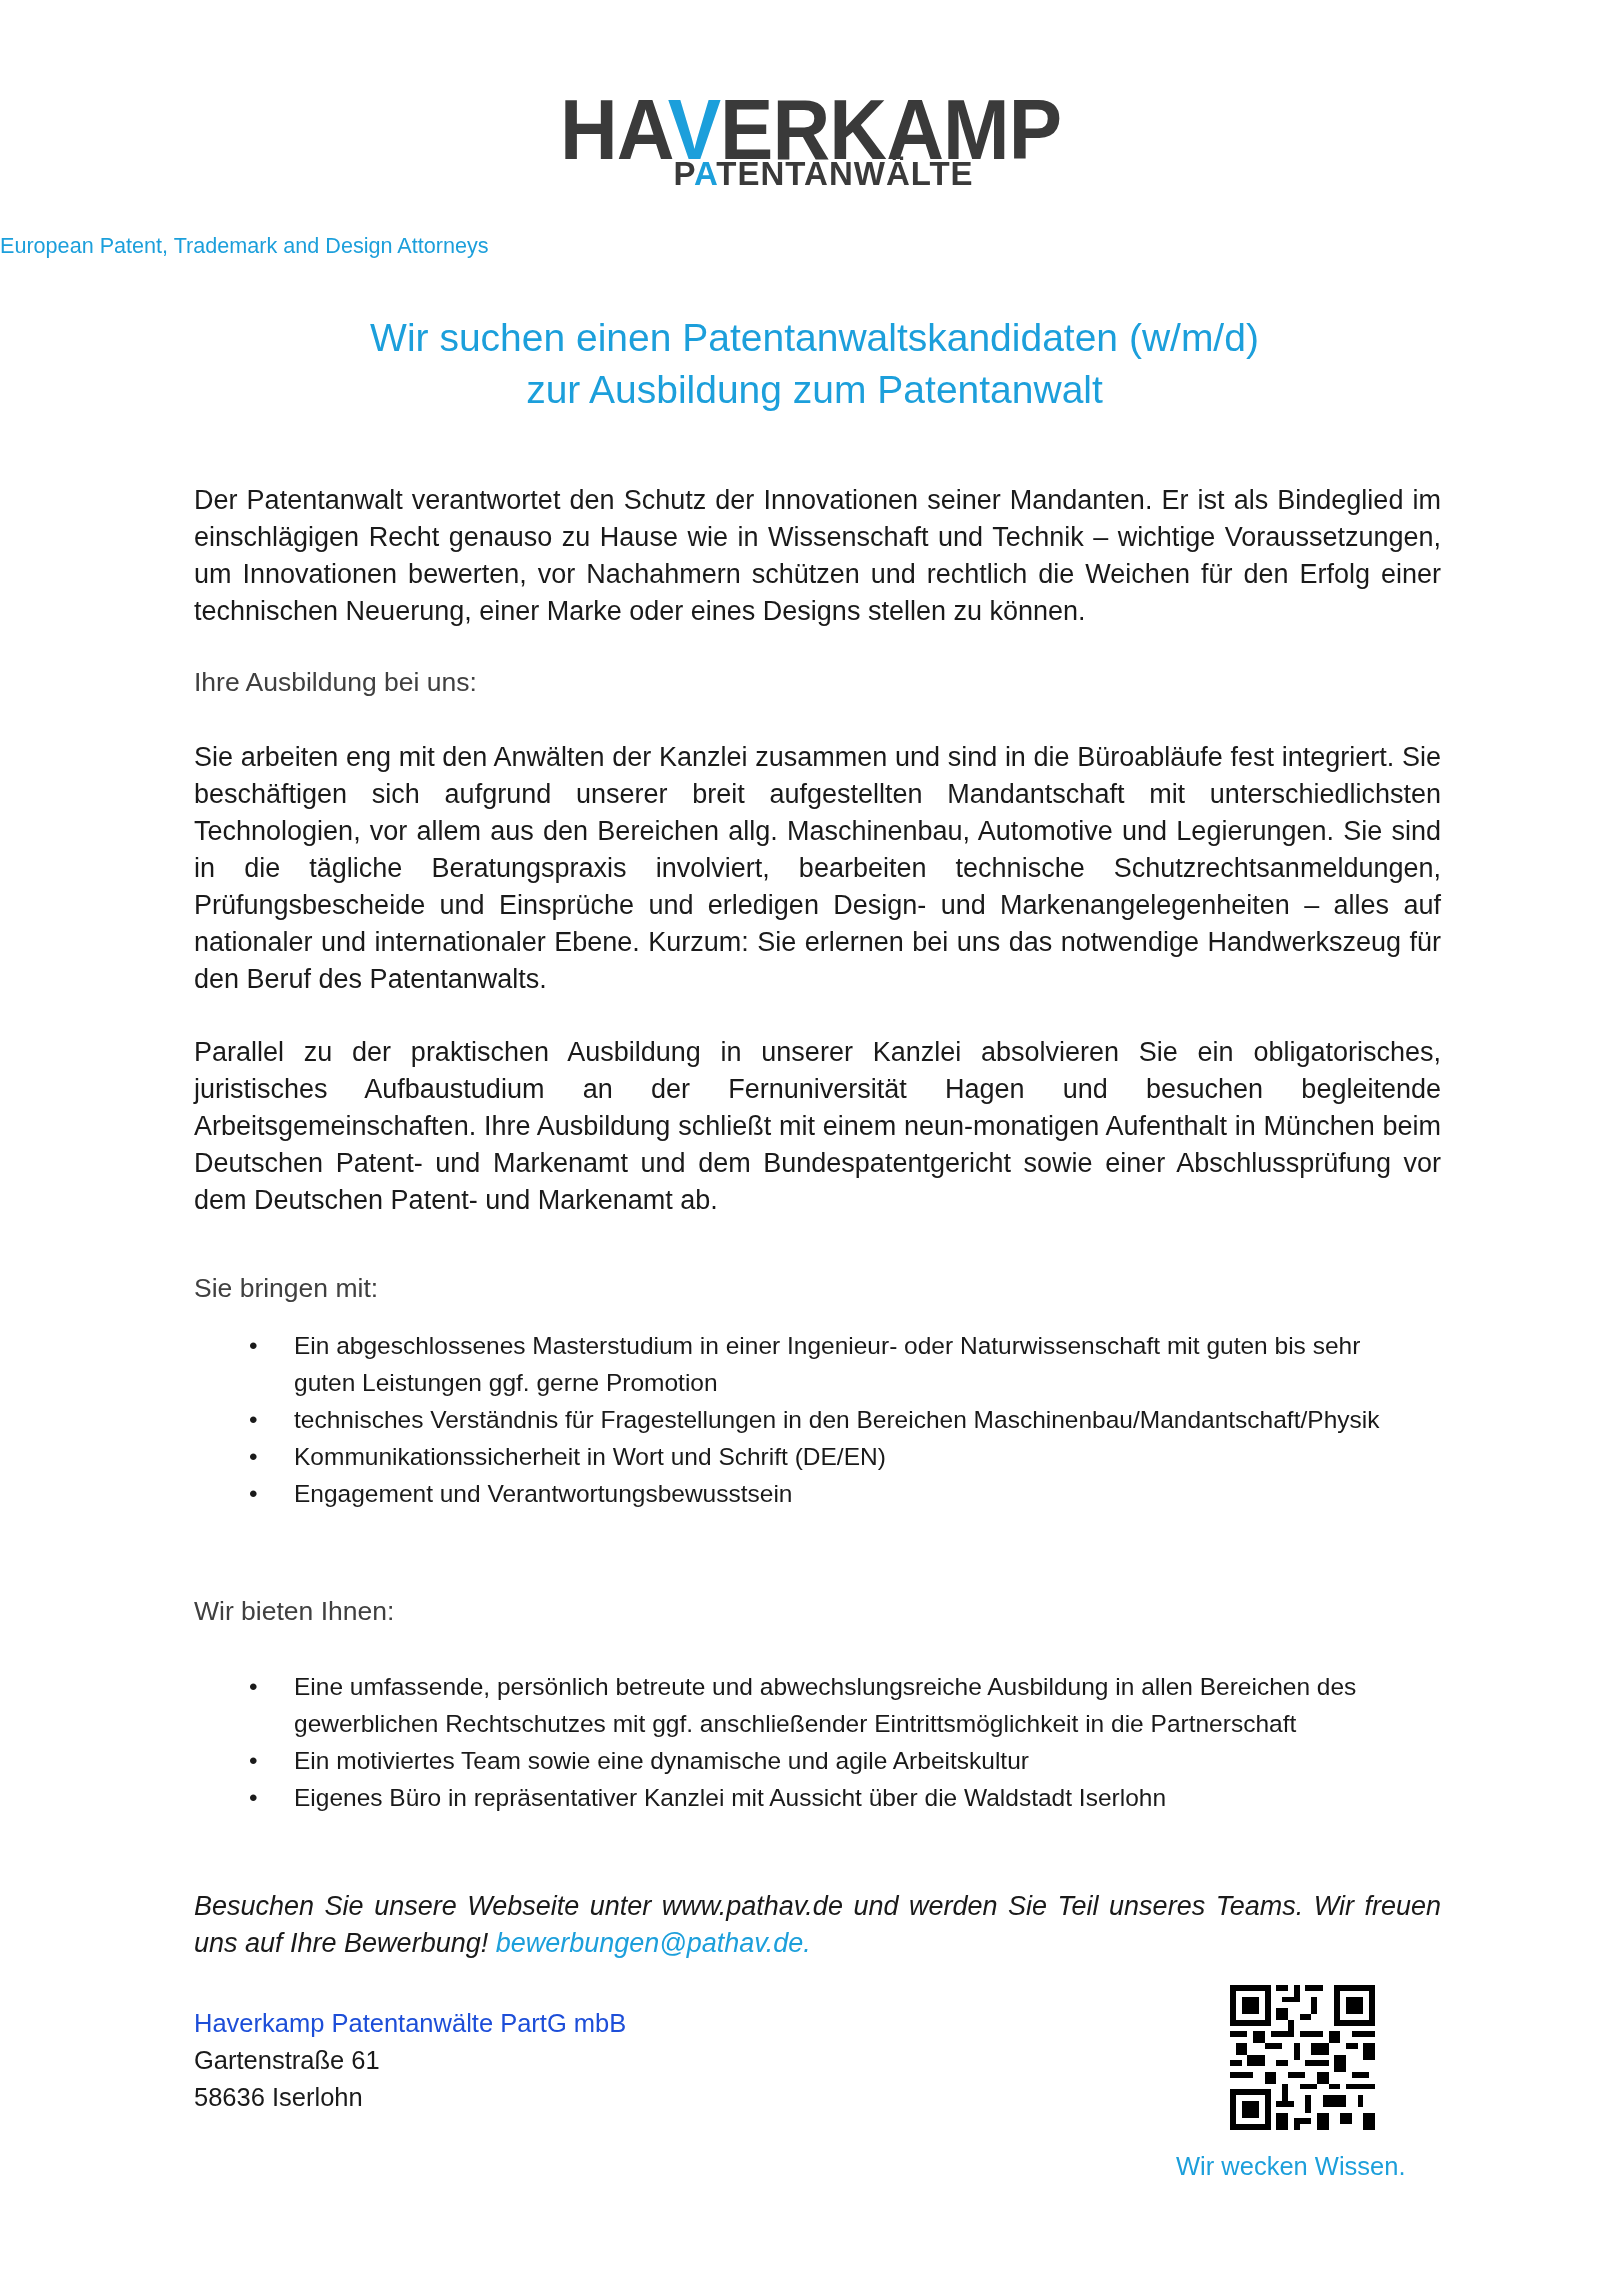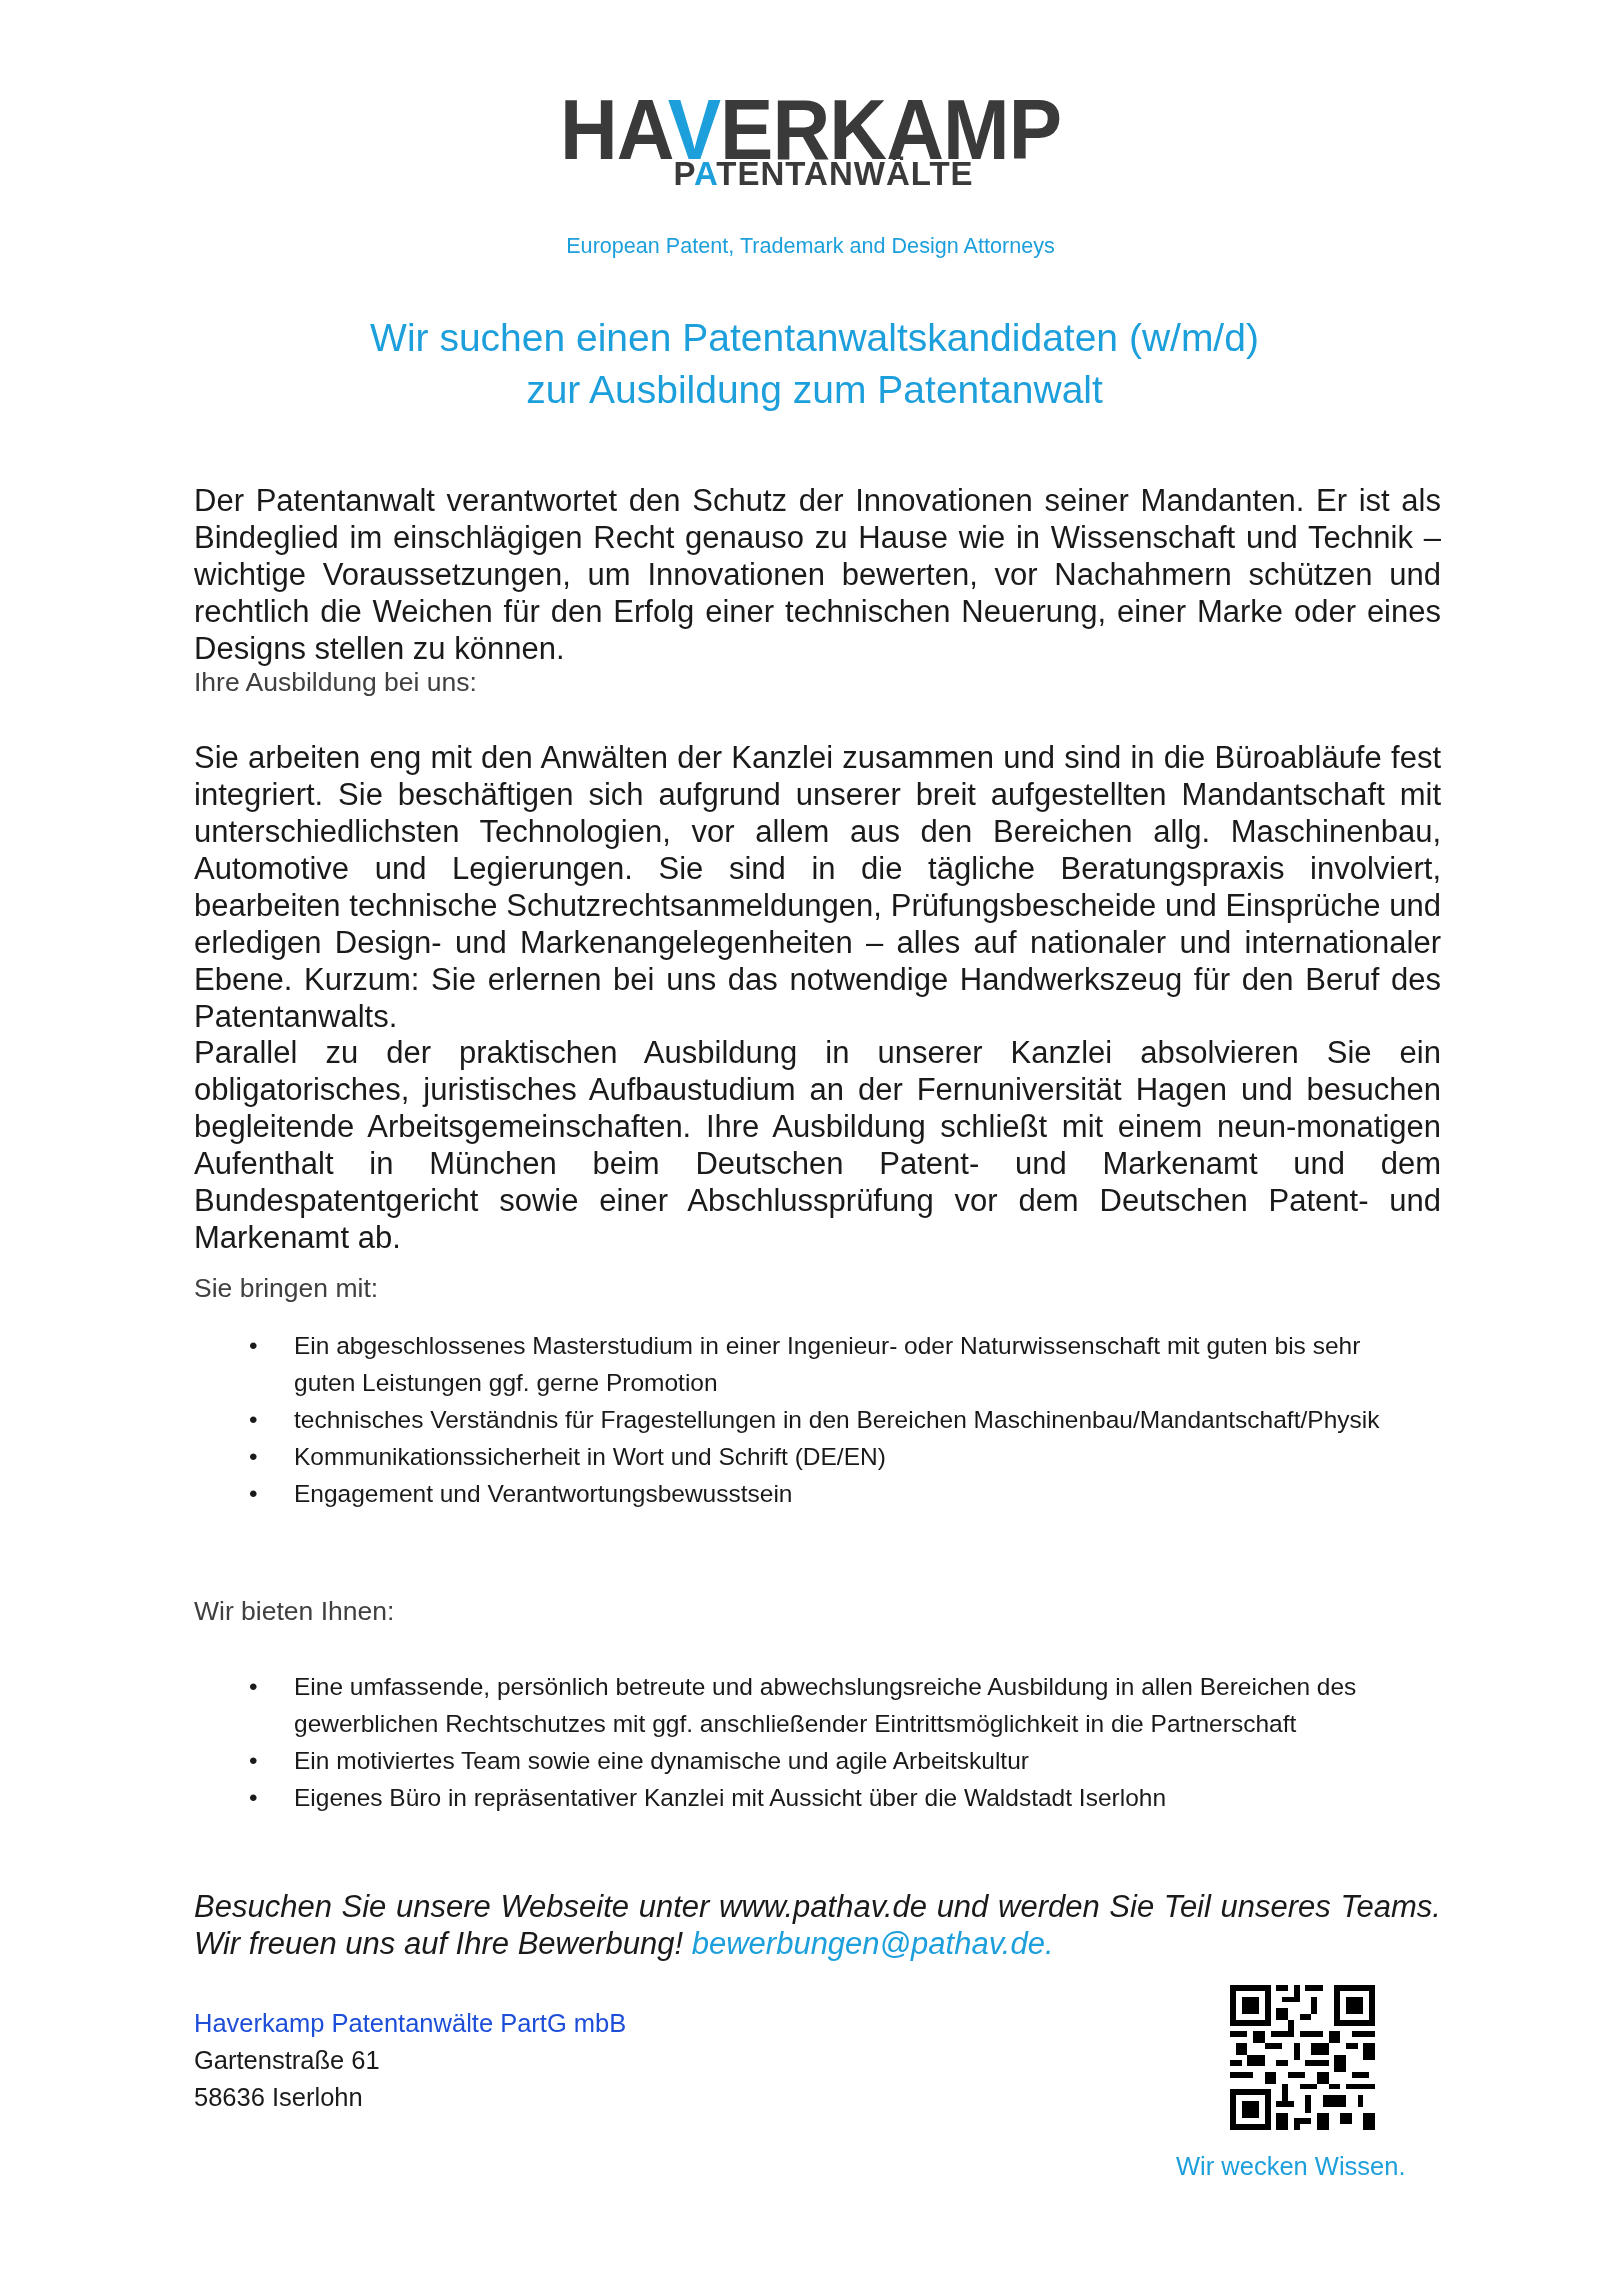--- a/index.html
+++ b/index.html
@@ -5,25 +5,25 @@
   html, body { margin:0; padding:0; background:#ffffff; }
   body { width:1621px; height:2293px; position:relative; overflow:hidden;
          font-family: "Liberation Sans", sans-serif; color:#1a1a1a; }
   .page { position:absolute; left:0; top:0; width:1621px; height:2293px; }
   .logo { position:absolute; left:0; width:1621px; text-align:center; }
   .logo-main { top:86px; font-size:86px; font-weight:bold; letter-spacing:-1px; color:#3a3a3a;
                transform:scaleX(0.93); line-height:1; }
   .logo-main .v { color:#1c9fdb; }
   .logo-sub { top:157px; font-size:33px; font-weight:bold; color:#3a3a3a; letter-spacing:1px; line-height:1;padding-left:13px; }
   .logo-sub .a { color:#1c9fdb; }
-  .tagline { position:absolute; top:233px; left:0; width:1621px; text-align:center;
+  .tagline { position:absolute; top:233px; left:0; width:1621px; text-align:left;
              font-size:21.6px; color:#1c9fdb; }
   .title { position:absolute; top:312px; left:4px; width:1621px; text-align:center;
            color:#1c9fdb; font-size:39px; line-height:52px; }
-  .body { position:absolute; left:194px; width:1247px; font-size:31px; line-height:37px; color:#1a1a1a; }
+  .body { position:absolute; left:194px; width:1247px; font-size:27px; line-height:37px; color:#1a1a1a; }
   .body p { margin:0; text-align:justify; }
   h2 { position:absolute; left:194px; margin:0; font-weight:normal; font-size:26.5px; color:#404040; }
   ul { position:absolute; left:194px; width:1215px; margin:0; padding:0; list-style:none;
        font-size:24.5px; line-height:37px; }
   ul li { position:relative; padding-left:100px; }
   ul li .bullet { position:absolute; left:55px; top:0; }
   .link { color:#1c9fdb; }
   .company { position:absolute; left:194px; top:2005px; font-size:25.5px; line-height:37px; }
   .company .name { color:#1d4ed8; }
   .qr { position:absolute; left:1229px; top:1985px; width:147px; height:145px; }

